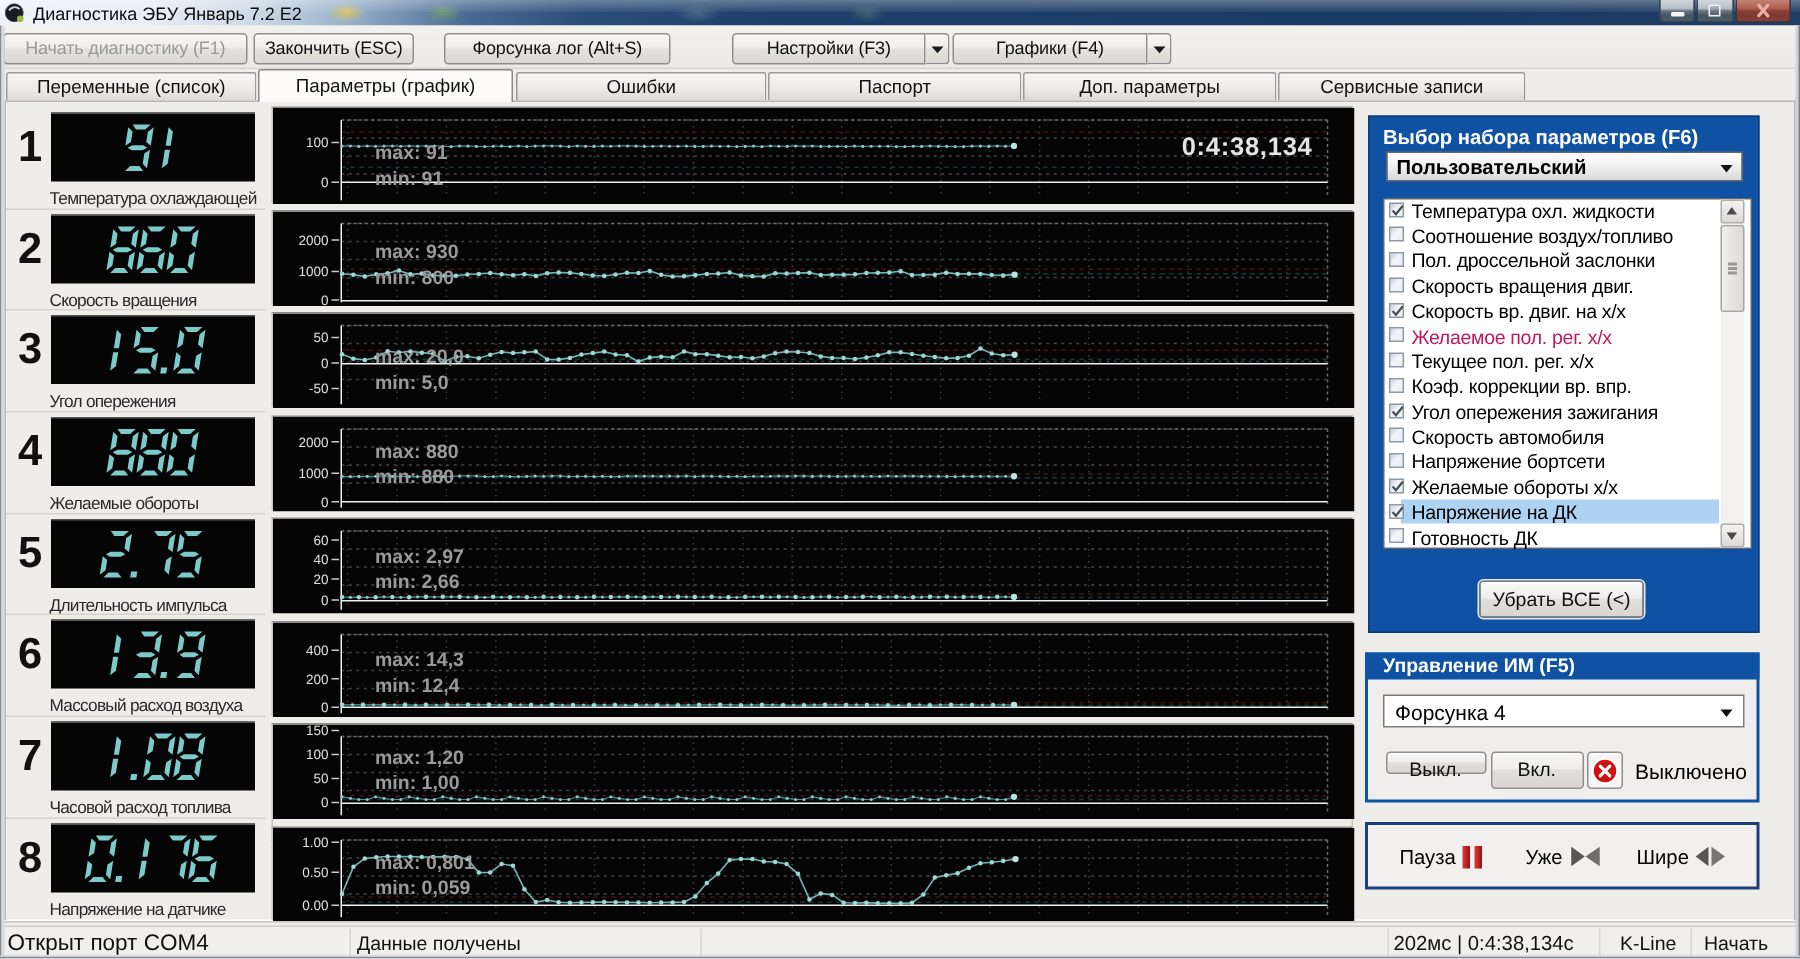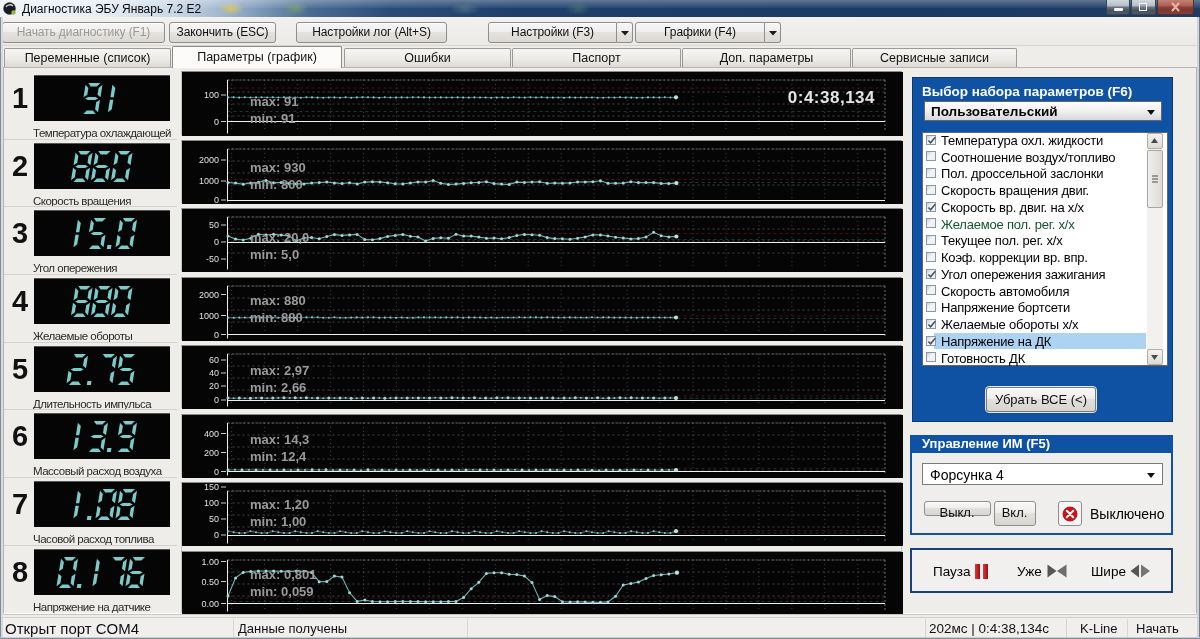--- a/index.html
+++ b/index.html
@@ -36,21 +36,21 @@
   </div>
 <div class="abs" style="left:1131px;top:0;width:25px;height:15px;border:1px solid #38444f;border-top:none;border-radius:0 0 2px 2px;background:linear-gradient(180deg,#d0d7de 0%,#b6bfc9 40%,#677482 52%,#46525f 75%,#4e5a67 100%);">
     <div class="abs" style="left:7px;top:3px;width:8px;height:8px;border:1.5px solid #f4f6f8;background:rgba(120,130,140,.3);"></div>
   </div>
 <div class="abs" style="left:1157px;top:0;width:37px;height:15px;border:1px solid #43353a;border-top:none;border-radius:0 0 3px 3px;background:linear-gradient(180deg,#c28274 0%,#ad5f51 40%,#8a4036 52%,#7c3830 75%,#86423a 100%);"><svg width="37" height="15">
       <path d="M14.5 3.5 L20.5 10.5 M20.5 3.5 L14.5 10.5" stroke="#e8b0a4" stroke-width="2.2" stroke-linecap="round"></path>
     </svg></div>
 <div class="abs" style="left:0;top:17px;width:1200px;height:29px;background:linear-gradient(180deg,#f3f1ee,#eceae6);border-bottom:1px solid #d8d5d0;"></div>
 <div class="tbtn" style="left:2px;width:163px;color:#9a9a9a;">Начать диагностику (F1)</div>
 <div class="tbtn" style="left:169px;width:107px;">Закончить (ESC)</div>
-<div class="tbtn" style="left:296px;width:151px;">Настройки лог (Alt+S)</div>
+<div class="tbtn" style="left:296px;width:151px;">Форсунка лог (Alt+S)</div>
 <div class="tbtn" style="left:488px;width:129px;border-radius:3px 0 0 3px;">Настройки (F3)</div>
 <div class="tbtn" style="left:617px;width:16px;border-left:none;border-radius:0 3px 3px 0;"><svg width="14" height="19">
       <path d="M3 8 L11 8 L7 12.5 Z" fill="#1a1a1a"></path>
     </svg></div>
 <div class="tbtn" style="left:635px;width:130px;border-radius:3px 0 0 3px;">Графики (F4)</div>
 <div class="tbtn" style="left:765px;width:16px;border-left:none;border-radius:0 3px 3px 0;"><svg width="14" height="19">
       <path d="M3 8 L11 8 L7 12.5 Z" fill="#1a1a1a"></path>
     </svg></div>
 <div class="tab" style="left:4px;width:167px;">Переменные (список)</div>
 <div class="tab" style="left:344px;width:167px;">Ошибки</div>
@@ -1231,21 +1231,21 @@
 <div class="abs" style="left:926px;top:168.2px;width:10px;height:10px;background:linear-gradient(135deg,#c8d0d8,#f2f5f7 45%,#eceff2);border:1px solid #8a98a8;"></div>
 <div class="abs" style="left:941px;top:166.3px;font-size:13px;color:#000;letter-spacing:-0.2px;white-space:nowrap;">Пол. дроссельной заслонки</div>
 <div class="abs" style="left:926px;top:184.9px;width:10px;height:10px;background:linear-gradient(135deg,#c8d0d8,#f2f5f7 45%,#eceff2);border:1px solid #8a98a8;"></div>
 <div class="abs" style="left:941px;top:183.1px;font-size:13px;color:#000;letter-spacing:-0.2px;white-space:nowrap;">Скорость вращения двиг.</div>
 <div class="abs" style="left:926px;top:201.7px;width:10px;height:10px;background:linear-gradient(135deg,#c8d0d8,#f2f5f7 45%,#eceff2);border:1px solid #8a98a8;"></div>
 <svg class="abs" style="left:925.5px;top:201.5px" width="12" height="12">
     <polyline points="2.4,5.4 4.6,7.8 9.2,2.2" fill="none" stroke="#44505c" stroke-width="1.5"></polyline>
   </svg>
 <div class="abs" style="left:941px;top:199.8px;font-size:13px;color:#000;letter-spacing:-0.2px;white-space:nowrap;">Скорость вр. двиг. на х/х</div>
 <div class="abs" style="left:926px;top:218.4px;width:10px;height:10px;background:linear-gradient(135deg,#c8d0d8,#f2f5f7 45%,#eceff2);border:1px solid #8a98a8;"></div>
-<div class="abs" style="left:941px;top:216.6px;font-size:13px;color:#14532d;letter-spacing:-0.2px;white-space:nowrap;">Желаемое пол. рег. х/х</div>
+<div class="abs" style="left:941px;top:216.6px;font-size:13px;color:#be185d;letter-spacing:-0.2px;white-space:nowrap;">Желаемое пол. рег. х/х</div>
 <div class="abs" style="left:926px;top:235.2px;width:10px;height:10px;background:linear-gradient(135deg,#c8d0d8,#f2f5f7 45%,#eceff2);border:1px solid #8a98a8;"></div>
 <div class="abs" style="left:941px;top:233.3px;font-size:13px;color:#000;letter-spacing:-0.2px;white-space:nowrap;">Текущее пол. рег. х/х</div>
 <div class="abs" style="left:926px;top:251.9px;width:10px;height:10px;background:linear-gradient(135deg,#c8d0d8,#f2f5f7 45%,#eceff2);border:1px solid #8a98a8;"></div>
 <div class="abs" style="left:941px;top:250.1px;font-size:13px;color:#000;letter-spacing:-0.2px;white-space:nowrap;">Коэф. коррекции вр. впр.</div>
 <div class="abs" style="left:926px;top:268.7px;width:10px;height:10px;background:linear-gradient(135deg,#c8d0d8,#f2f5f7 45%,#eceff2);border:1px solid #8a98a8;"></div>
 <svg class="abs" style="left:925.5px;top:268.5px" width="12" height="12">
     <polyline points="2.4,5.4 4.6,7.8 9.2,2.2" fill="none" stroke="#44505c" stroke-width="1.5"></polyline>
   </svg>
 <div class="abs" style="left:941px;top:266.8px;font-size:13px;color:#000;letter-spacing:-0.2px;white-space:nowrap;">Угол опережения зажигания</div>
 <div class="abs" style="left:926px;top:285.4px;width:10px;height:10px;background:linear-gradient(135deg,#c8d0d8,#f2f5f7 45%,#eceff2);border:1px solid #8a98a8;"></div>
@@ -1279,21 +1279,21 @@
 <div class="abs" style="left:910px;top:434.5px;width:263px;height:100px;background:#efeeec;border:2px solid #0f52a4;"></div>
 <div class="abs" style="left:910px;top:434.5px;width:263px;height:18px;background:#0f52a4;"></div>
 <div class="abs" style="left:922px;top:436px;font-size:13px;font-weight:bold;color:#fff;">Управление ИМ (F5)</div>
 <div class="abs" style="left:922px;top:463px;width:241px;height:22px;background:#fff;border:1px solid #7a7a7a;">
     <div class="abs" style="left:7px;top:2.5px;font-size:14px;color:#000;">Форсунка 4</div>
     <svg class="abs" style="right:5px;top:7px" width="12" height="9">
       <path d="M2 2 L10 2 L6 7 Z" fill="#111"></path>
     </svg>
   </div>
 <div class="gbtn" style="left:923.5px;top:501px;width:67px;height:15px;line-height:22px;">Выкл.</div>
-<div class="gbtn" style="left:993.5px;top:501px;width:42px;height:24.5px;line-height:22px;">Вкл.</div>
+<div class="gbtn" style="left:993.5px;top:501px;width:62px;height:24.5px;line-height:22px;">Вкл.</div>
 <div class="gbtn" style="left:1058px;top:501px;width:24px;height:24.5px;background:#f6f5f3;"><svg width="22" height="22" style="margin-top:1px">
       <circle cx="11" cy="11" r="8.2" fill="#cc1212"></circle>
       <circle cx="11" cy="11" r="8.2" fill="none" stroke="#fff" stroke-width="1.4"></circle>
       <path d="M7.8 7.8 L14.2 14.2 M14.2 7.8 L7.8 14.2" stroke="#fff" stroke-width="2.1" stroke-linecap="round"></path>
     </svg></div>
 <div class="abs" style="left:1090px;top:506px;font-size:14px;color:#000;">Выключено</div>
 <div class="abs" style="left:910px;top:548px;width:263px;height:44.5px;background:#f1f0ee;border:2px solid #1c3f7c;"></div>
 <div class="abs" style="left:933px;top:564px;font-size:13.5px;color:#000;">Пауза</div>
 <div class="abs" style="left:975px;top:564px;width:5px;height:15px;background:linear-gradient(90deg,#d43c3c,#a00d0d);"></div>
 <div class="abs" style="left:983px;top:564px;width:5px;height:15px;background:linear-gradient(90deg,#d43c3c,#a00d0d);"></div>

